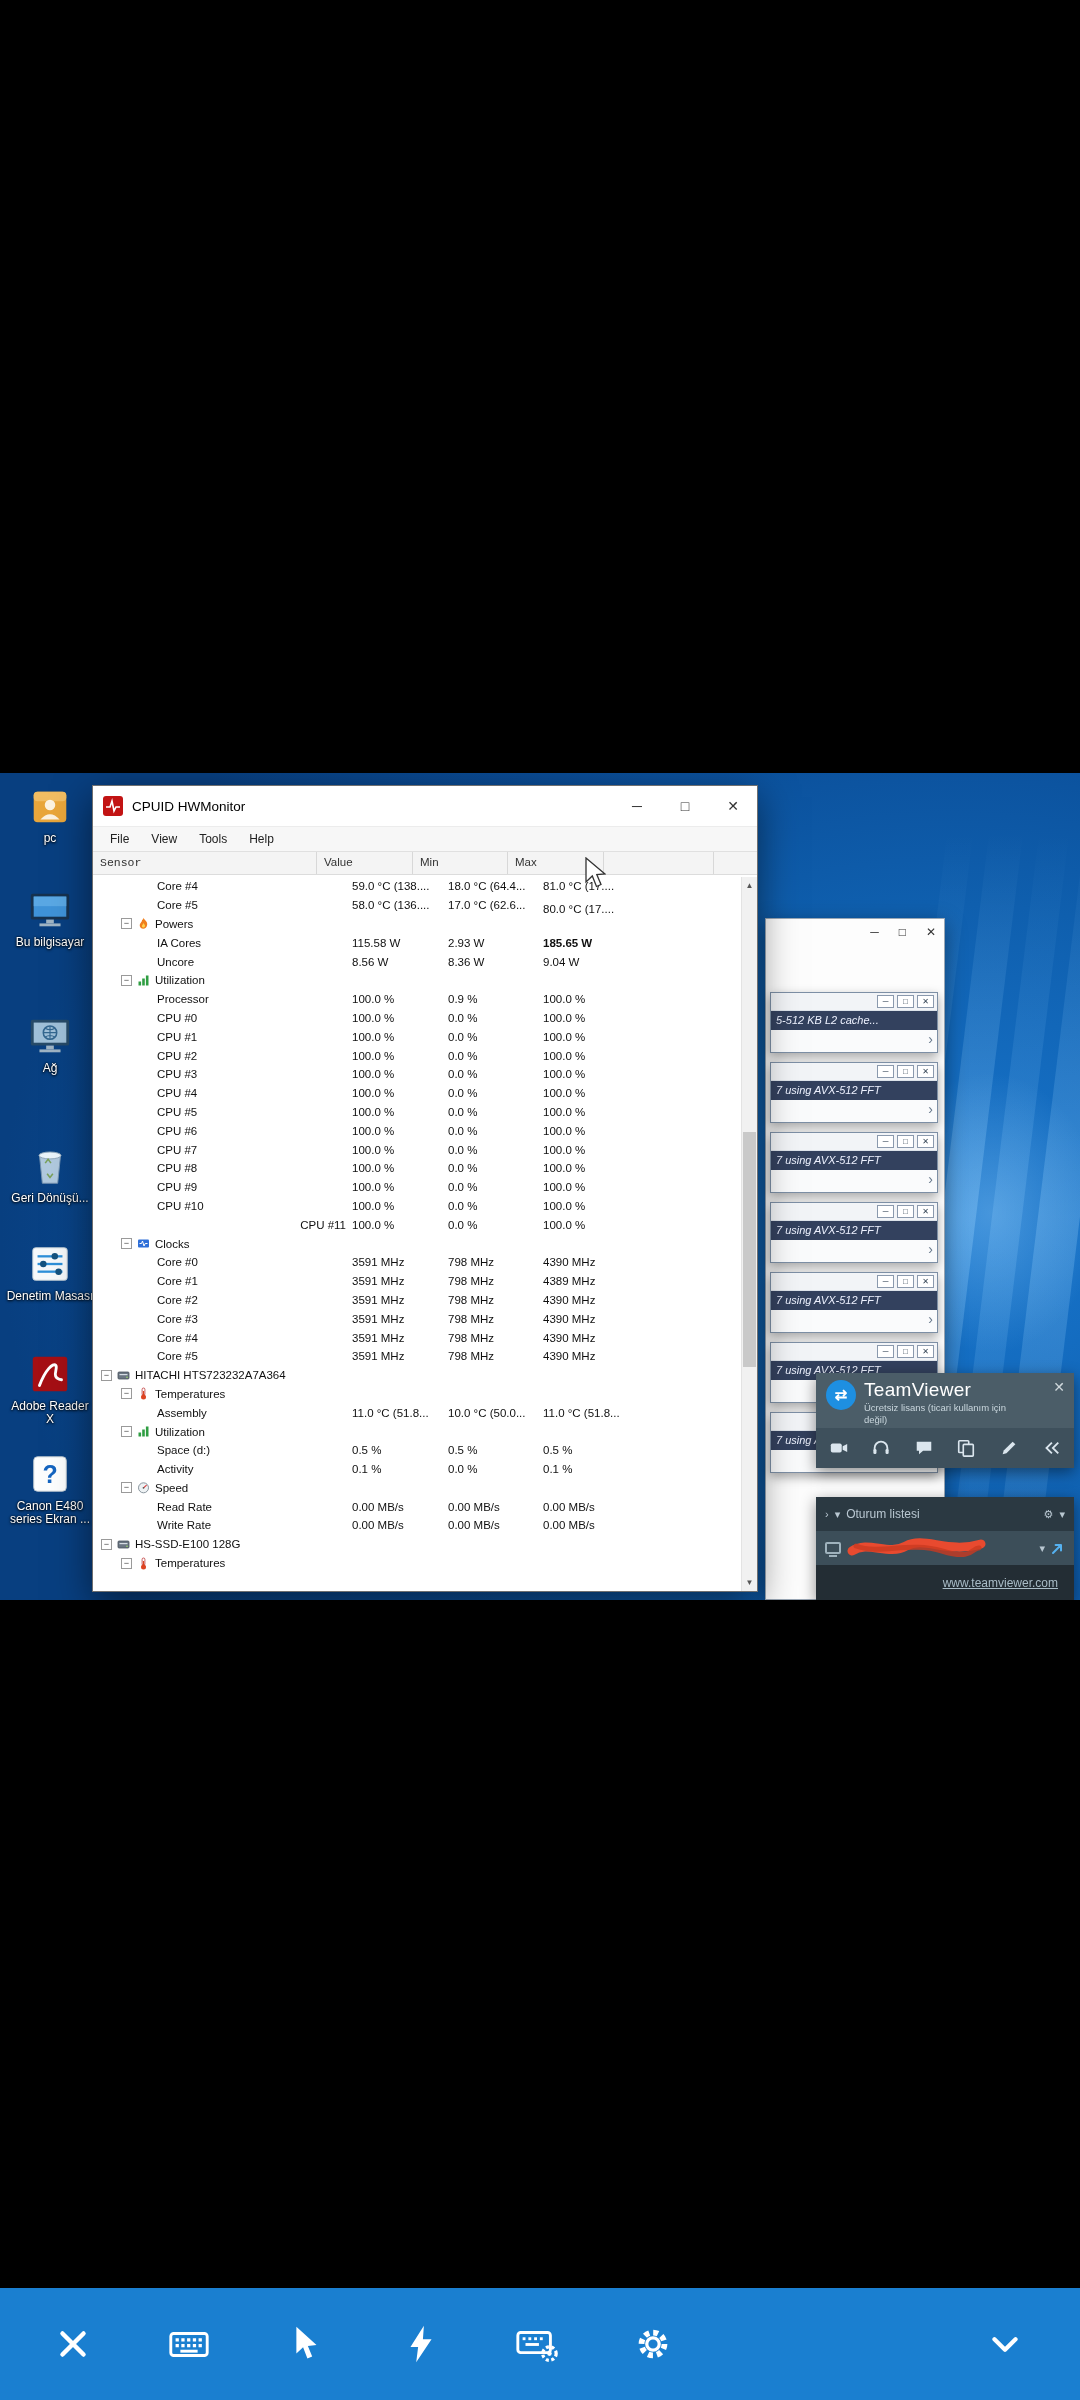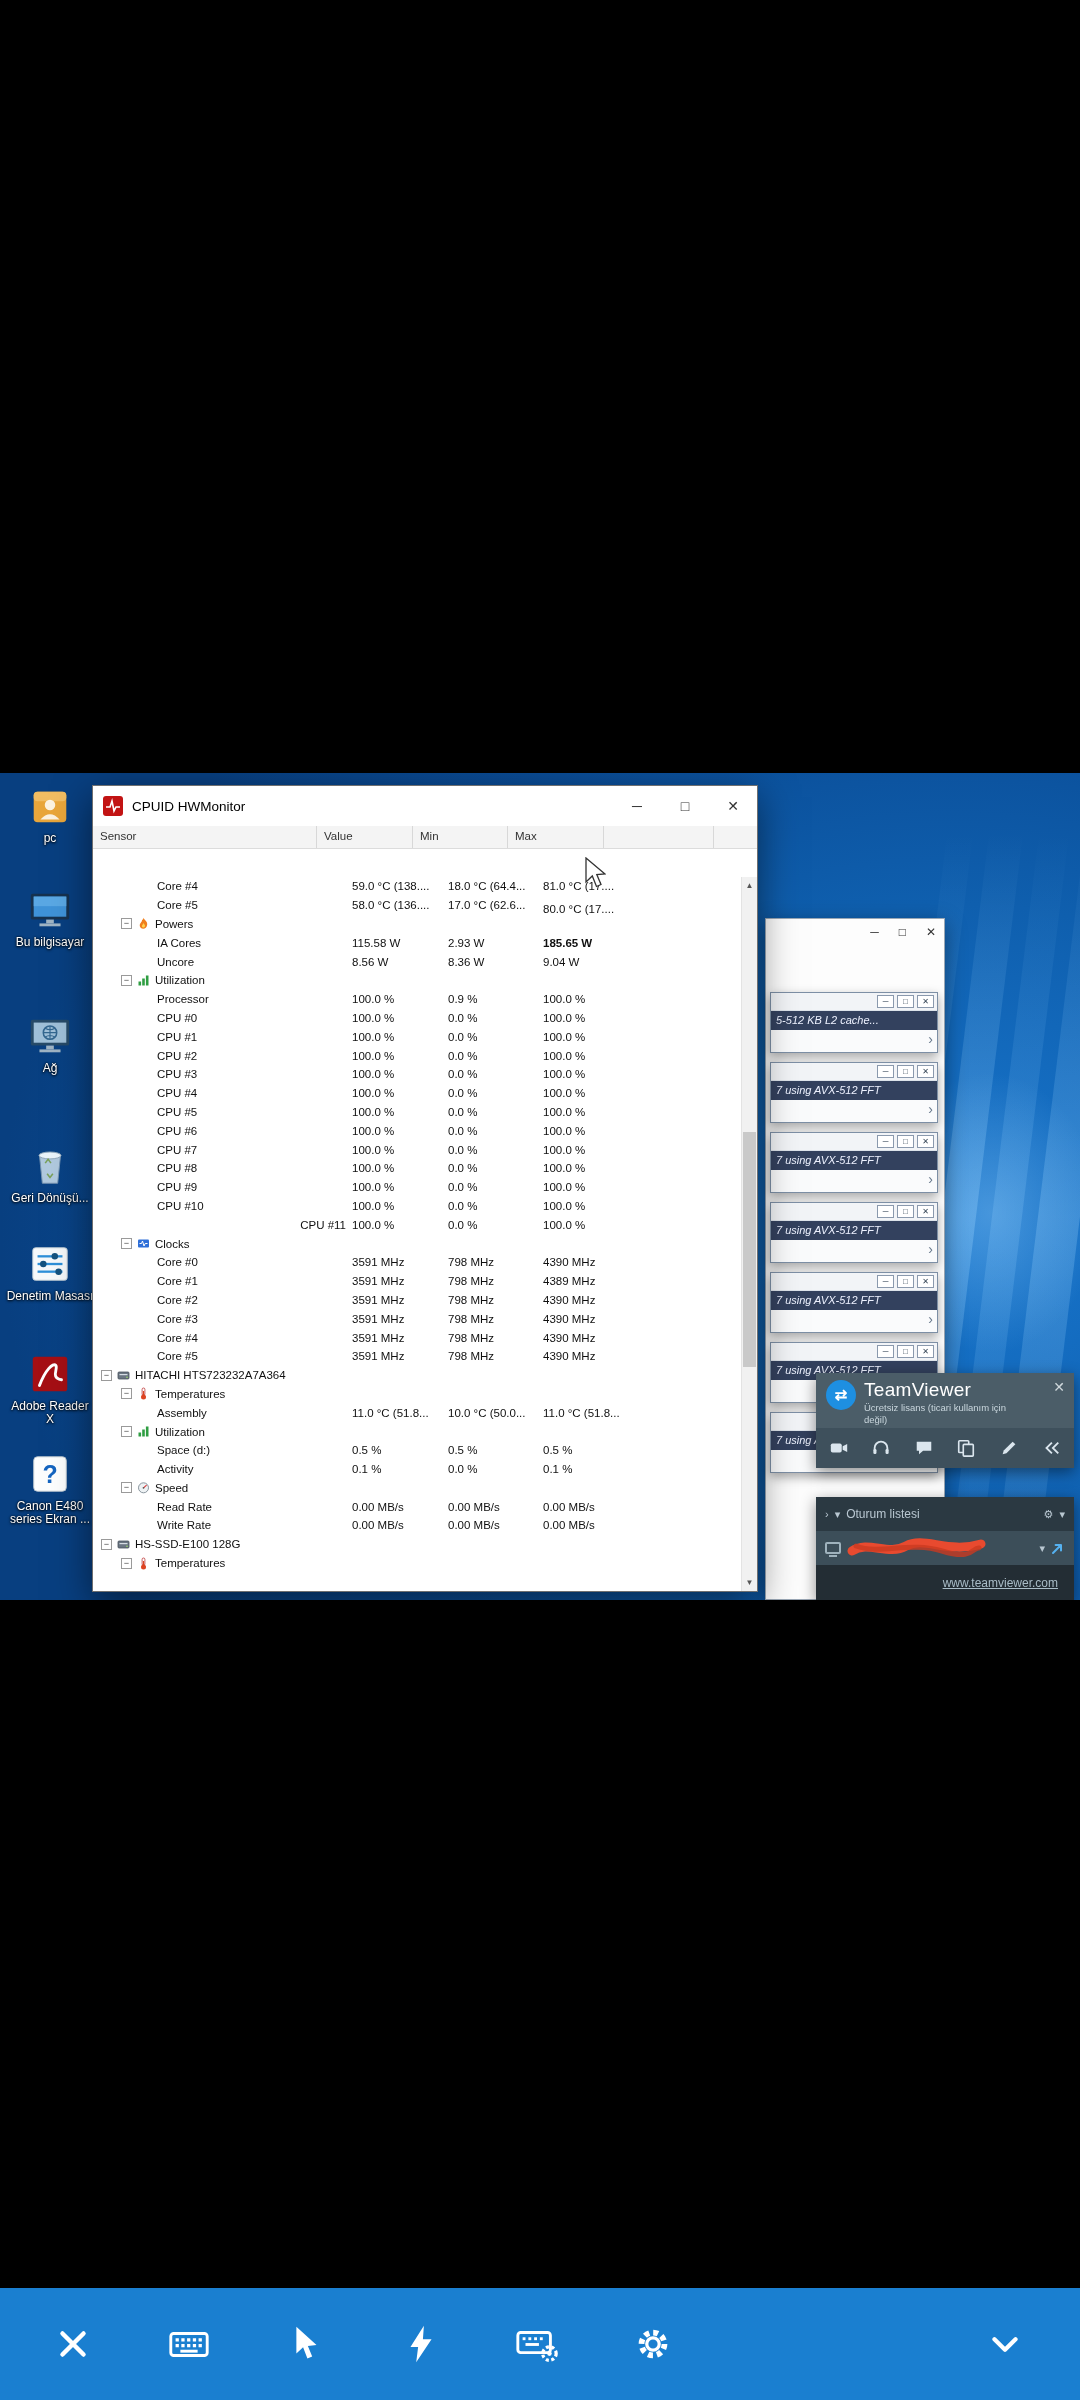--- a/index.html
+++ b/index.html
@@ -289,22 +289,28 @@
               <polyline points="3,11 7,11 9,5 11,15 13,11 17,11" stroke="#fff" stroke-width="1.6" fill="none"></polyline>
             </svg>
           </span>
         <span class="t">CPUID HWMonitor</span>
         <div class="capbtns" id="hw-caps">
             <span class="capbtn">─</span>
             <span class="capbtn">□</span>
             <span class="capbtn">✕</span>
           </div>
       </div>
+      <div class="hw-menu" id="hw-menu">
+          <span class="menu-item">File</span>
+          <span class="menu-item">View</span>
+          <span class="menu-item">Tools</span>
+          <span class="menu-item">Help</span>
+        </div>
       <div class="hw-colhead" id="hw-cols">
-          <div class="col" style="width: 224px;">Sensor</div>
+          <div class="col" style="width: 224px; font-family: Liberation Mono, monospace;">Sensor</div>
           <div class="col" style="width: 96px;">Value</div>
           <div class="col" style="width: 95px;">Min</div>
           <div class="col" style="width: 96px;">Max</div>
           <div class="col" style="width: 110px;"></div>
         </div>
       <div class="hw-body" id="hw-body">
           <div class="trow">
             <div class="cell s lv-item" style="width: 253px;">
               <span class="rlabel">Core #4</span>
             </div>

